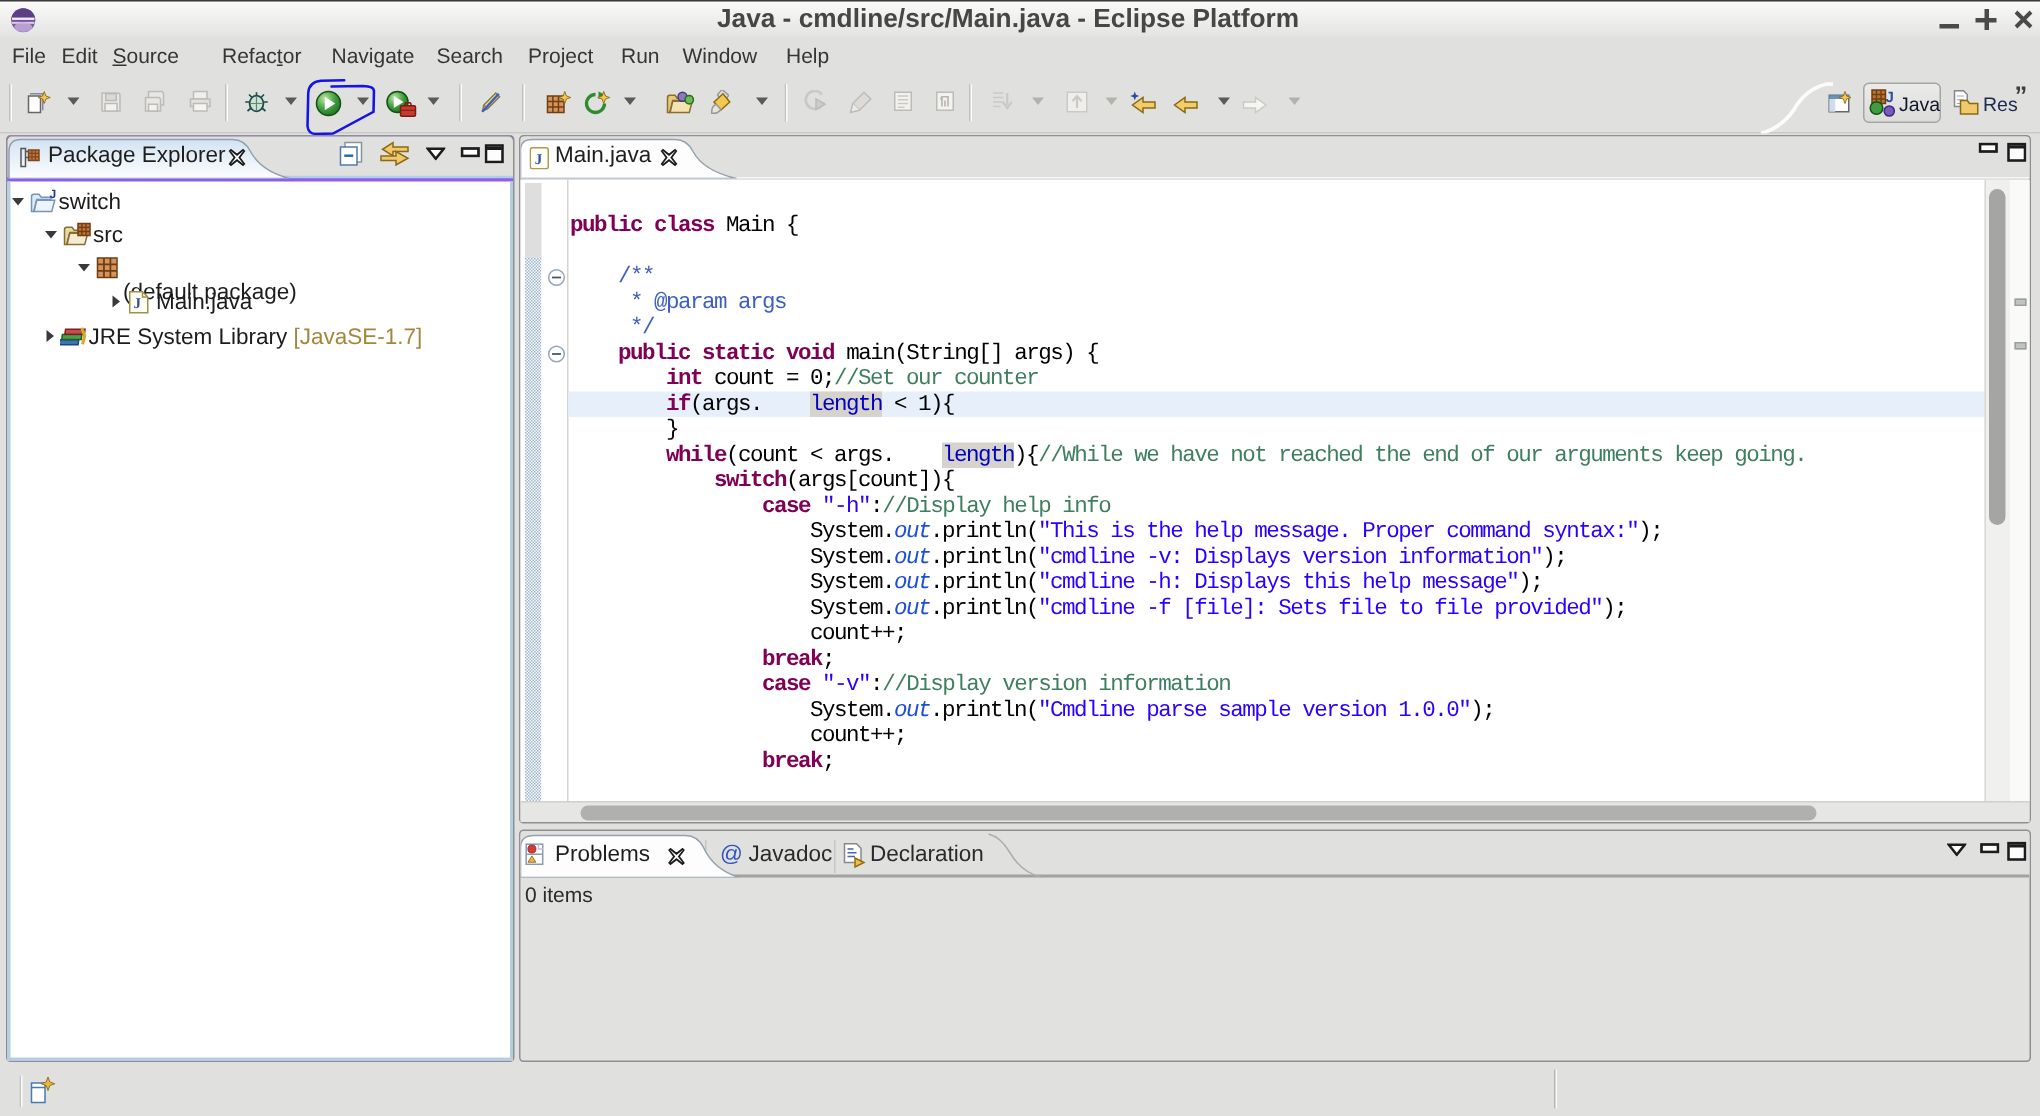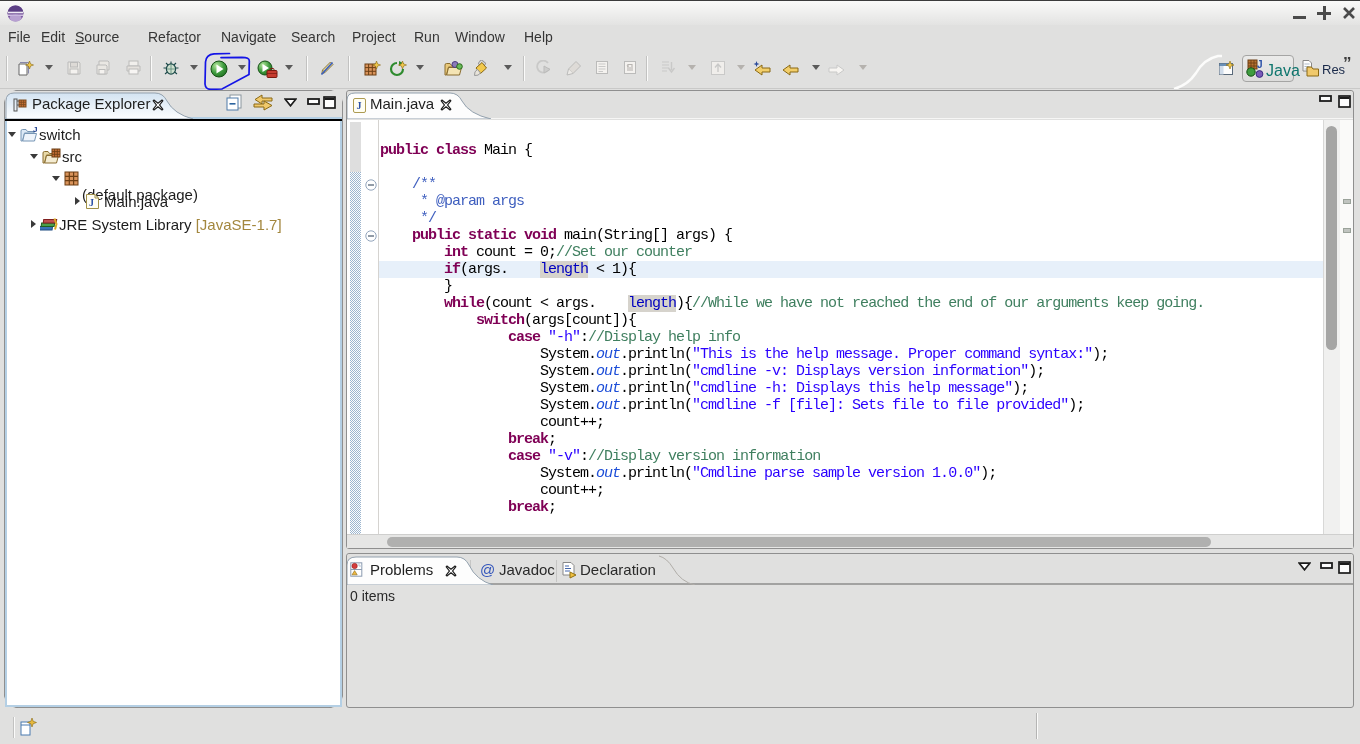--- a/index.html
+++ b/index.html
@@ -15,21 +15,21 @@
 #menubar{position:absolute;left:0;top:25px;width:1360px;height:24px;background:#e0e0df;}
 .menu{position:absolute;top:4px;font-size:14px;color:#363636;}
 
 #toolbar{position:absolute;left:0;top:49px;width:1360px;height:40px;
   background:#e0e0df;border-bottom:1px solid #c9c9c8;}
 .tsep{position:absolute;top:7px;width:2px;height:25px;background:#fbfbfa;border-left:1px solid #c2c2c1;}
 .tarrow{position:absolute;top:16px;width:0;height:0;border-left:4px solid transparent;
   border-right:4px solid transparent;border-top:5px solid #5a5a5a;}
 .tarrow.gray{border-top-color:#b5b2ae;}
 
-#pe-panel{position:absolute;left:4px;top:90px;width:339px;height:618px;background:#000000;border:1px solid #8f8f8f;border-radius:14px;}
+#pe-panel{position:absolute;left:4px;top:90px;width:339px;height:618px;background:#8b5cf6;border:1px solid #8f8f8f;border-radius:3px;}
 #pe-head{position:absolute;left:0;top:0;right:0;height:28px;
   background:#e0e0df;border-bottom:2px solid #b4cfe4;border-radius:3px 3px 0 0;}
 #pe-tree{position:absolute;left:0;top:30px;right:0;bottom:0;background:#fff;
   border:2px solid #b4cfe4;border-top:none;}
 .trow{position:absolute;left:0;height:22px;font-size:15px;color:#1c1c1c;white-space:nowrap;}
 
 #ed-panel{left:346px;top:90px;width:1008px;height:459px;background:#e0e0df;border:1px solid #8f8f8f;border-radius:3px;position:absolute;}
 #ed-head{position:absolute;left:0;top:0;right:0;height:28px;background:#e0e0df;border-radius:3px 3px 0 0;border-bottom:1px solid #f6f6f5;}
 #ed-body{position:absolute;left:0;top:29px;right:0;bottom:14px;background:#fff;overflow:hidden;}
 #ed-hsb{position:absolute;left:0;bottom:0;right:0;height:14px;background:#e6e6e5;border-top:1px solid #cfcfce;}
@@ -47,20 +47,21 @@
 #bt-head{position:absolute;left:0;top:0;right:0;height:31px;background:#e0e0df;border-radius:3px 3px 0 0;}
 #bt-table{position:absolute;left:1px;right:1px;top:54px;bottom:1px;background:#fff;}
 #bt-thead{position:absolute;left:0;right:0;top:0;height:24px;
   background:linear-gradient(#f0f0ef,#e2e2e1);border-bottom:1px solid #bcbcbb;font-size:13px;color:#2a2a2a;}
 
 #statusbar{position:absolute;left:0;top:709px;width:1360px;height:35px;background:#e0e0df;}
 </style>
 </head>
 <body>
 <div id="titlebar">
+  <div id="title-text">Java - cmdline/src/Main.java - Eclipse Platform</div>
   <svg class="abs" style="left:7px;top:4px" width="17" height="17" viewBox="0 0 17 17">
     <circle cx="8.5" cy="8.5" r="8" fill="#7e5aa2"></circle>
     <path d="M0.5 8.5 a8 8 0 0 1 16 0 z" fill="#5c3f85"></path>
     <rect x="1" y="6.7" width="15" height="1.6" fill="#efeaf5"></rect>
     <rect x="1" y="9.6" width="15" height="1.3" fill="#d9cde8"></rect>
     <ellipse cx="8.5" cy="13" rx="6" ry="3.4" fill="#c5b2dd" opacity="0.8"></ellipse>
   </svg>
   <div class="abs" style="left:1293px;top:15px;width:13px;height:3px;background:#4a4a4a"></div>
   <div class="abs" style="left:1317px;top:10.5px;width:14px;height:3px;background:#4a4a4a"></div>
   <div class="abs" style="left:1322.5px;top:5px;width:3px;height:14px;background:#4a4a4a"></div>
@@ -215,21 +216,21 @@
     <path d="M12 1 L13.1 4 L16 5 L13.1 6 L12 9 L10.9 6 L8 5 L10.9 4 Z" fill="#f2c94c" stroke="#8a6914" stroke-width="0.6"></path>
   </svg>
   <div class="abs" style="left:1242px;top:6px;width:52px;height:27px;background:linear-gradient(#ebebea,#dcdcdb);border:1px solid #a5a5a4;border-radius:4px;"></div>
   <svg class="abs" style="left:1246px;top:10px" width="19" height="19" viewBox="0 0 19 19">
     <rect x="2" y="1" width="9" height="9" fill="#b87333" stroke="#6d3f14"></rect>
     <path d="M2 4 H11 M2 7 H11 M5 1 V10 M8 1 V10" stroke="#6d3f14" stroke-width="0.9"></path>
     <circle cx="5" cy="13" r="4.2" fill="#3f9c3f" stroke="#145014"></circle>
     <circle cx="13.5" cy="15" r="3.4" fill="#7a5ab8" stroke="#3a2a80"></circle>
     <text x="11" y="9" font-size="10" font-weight="bold" fill="#2b50a8" font-family="Liberation Sans">J</text>
   </svg>
-  <div class="abs" style="left:1266px;top:13px;font-size:16px;color:#0f766e;">Java</div>
+  <div class="abs" style="left:1266px;top:13px;font-size:13px;color:#0f172a;">Java</div>
   <svg class="abs" style="left:1301px;top:10px" width="20" height="19" viewBox="0 0 20 19">
     <path d="M2 1.5 H8 L10.5 4 V12 H2 Z" fill="#fdfdfd" stroke="#888"></path>
     <path d="M3.5 5 H8.5 M3.5 7.5 H8.5 M3.5 10 H7" stroke="#9ab" stroke-width="0.8"></path>
     <path d="M6 8 L6 17 L17.5 17 L17.5 10 L12 10 L10.5 8 Z" fill="#f0c96c" stroke="#8a6914"></path>
   </svg>
   <div class="abs" style="left:1322px;top:13px;font-size:13px;color:#1a2a4a;">Res</div>
   <div class="abs" style="left:1343px;top:5px;font-size:17px;font-weight:bold;color:#3c3c3c">”</div>
 </div>
 
 <svg class="abs" style="left:200px;top:48px" width="56" height="46" viewBox="0 0 56 46">

